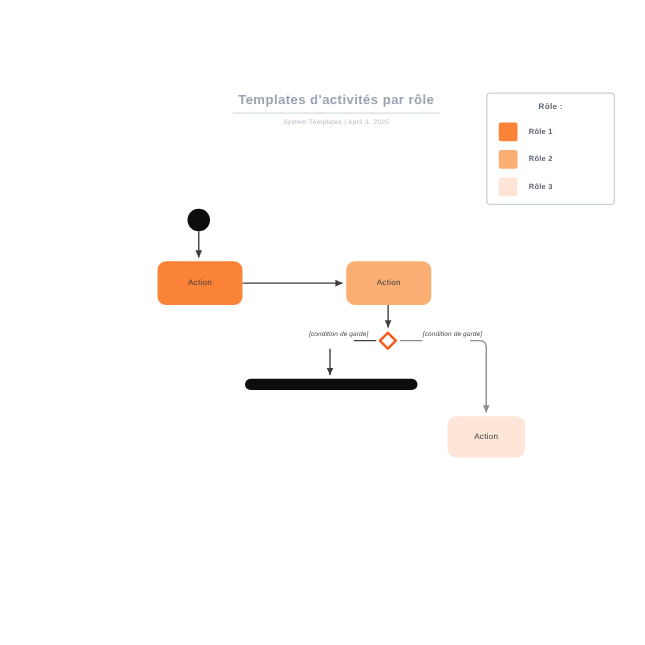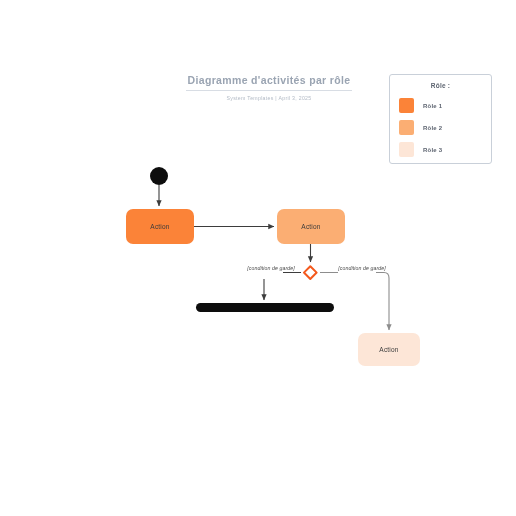--- a/index.html
+++ b/index.html
@@ -188,21 +188,21 @@
   <line x1="301" y1="272.5" x2="283" y2="272.5" stroke="#3d3d3d" stroke-width="1"></line>
 
   <path d="M 264 279 L 264 300" fill="none" stroke="#3d3d3d" stroke-width="1.1" marker-end="url(#arrow-dark)"></path>
 
   <line x1="320" y1="272.5" x2="338" y2="272.5" stroke="#8d8d8d" stroke-width="1"></line>
 
   <path d="M 376 272.5 L 384 272.5 Q 389 272.5 389 278 L 389 330" fill="none" stroke="#8d8d8d" stroke-width="1.1" marker-end="url(#arrow-light)"></path>
 </svg>
 
 <div class="header">
-  <div class="header-title">Diagramme d'activités par rôle</div>
+  <div class="header-title">Templates d'activités par rôle</div>
   <div class="header-rule"></div>
   <div class="header-sub">System Templates  |  April 3, 2025</div>
 </div>
 
 <div class="legend">
   <div class="legend-title">Rôle :</div>
   <div class="legend-items">
 
     <div class="legend-row">
       <div class="legend-swatch" style="background-color: rgb(251, 131, 56);"></div>

